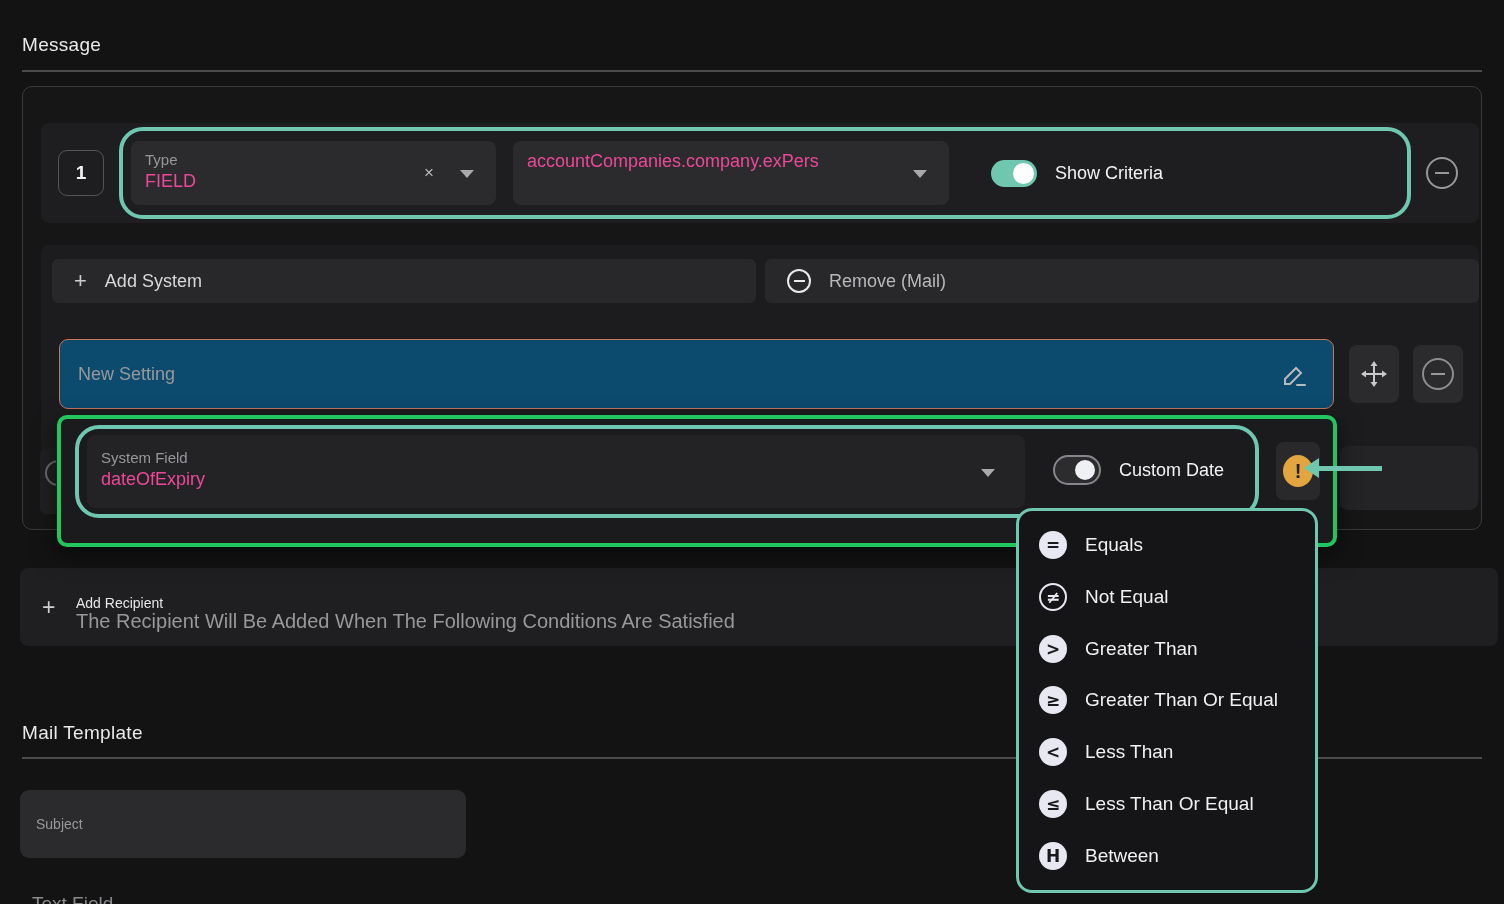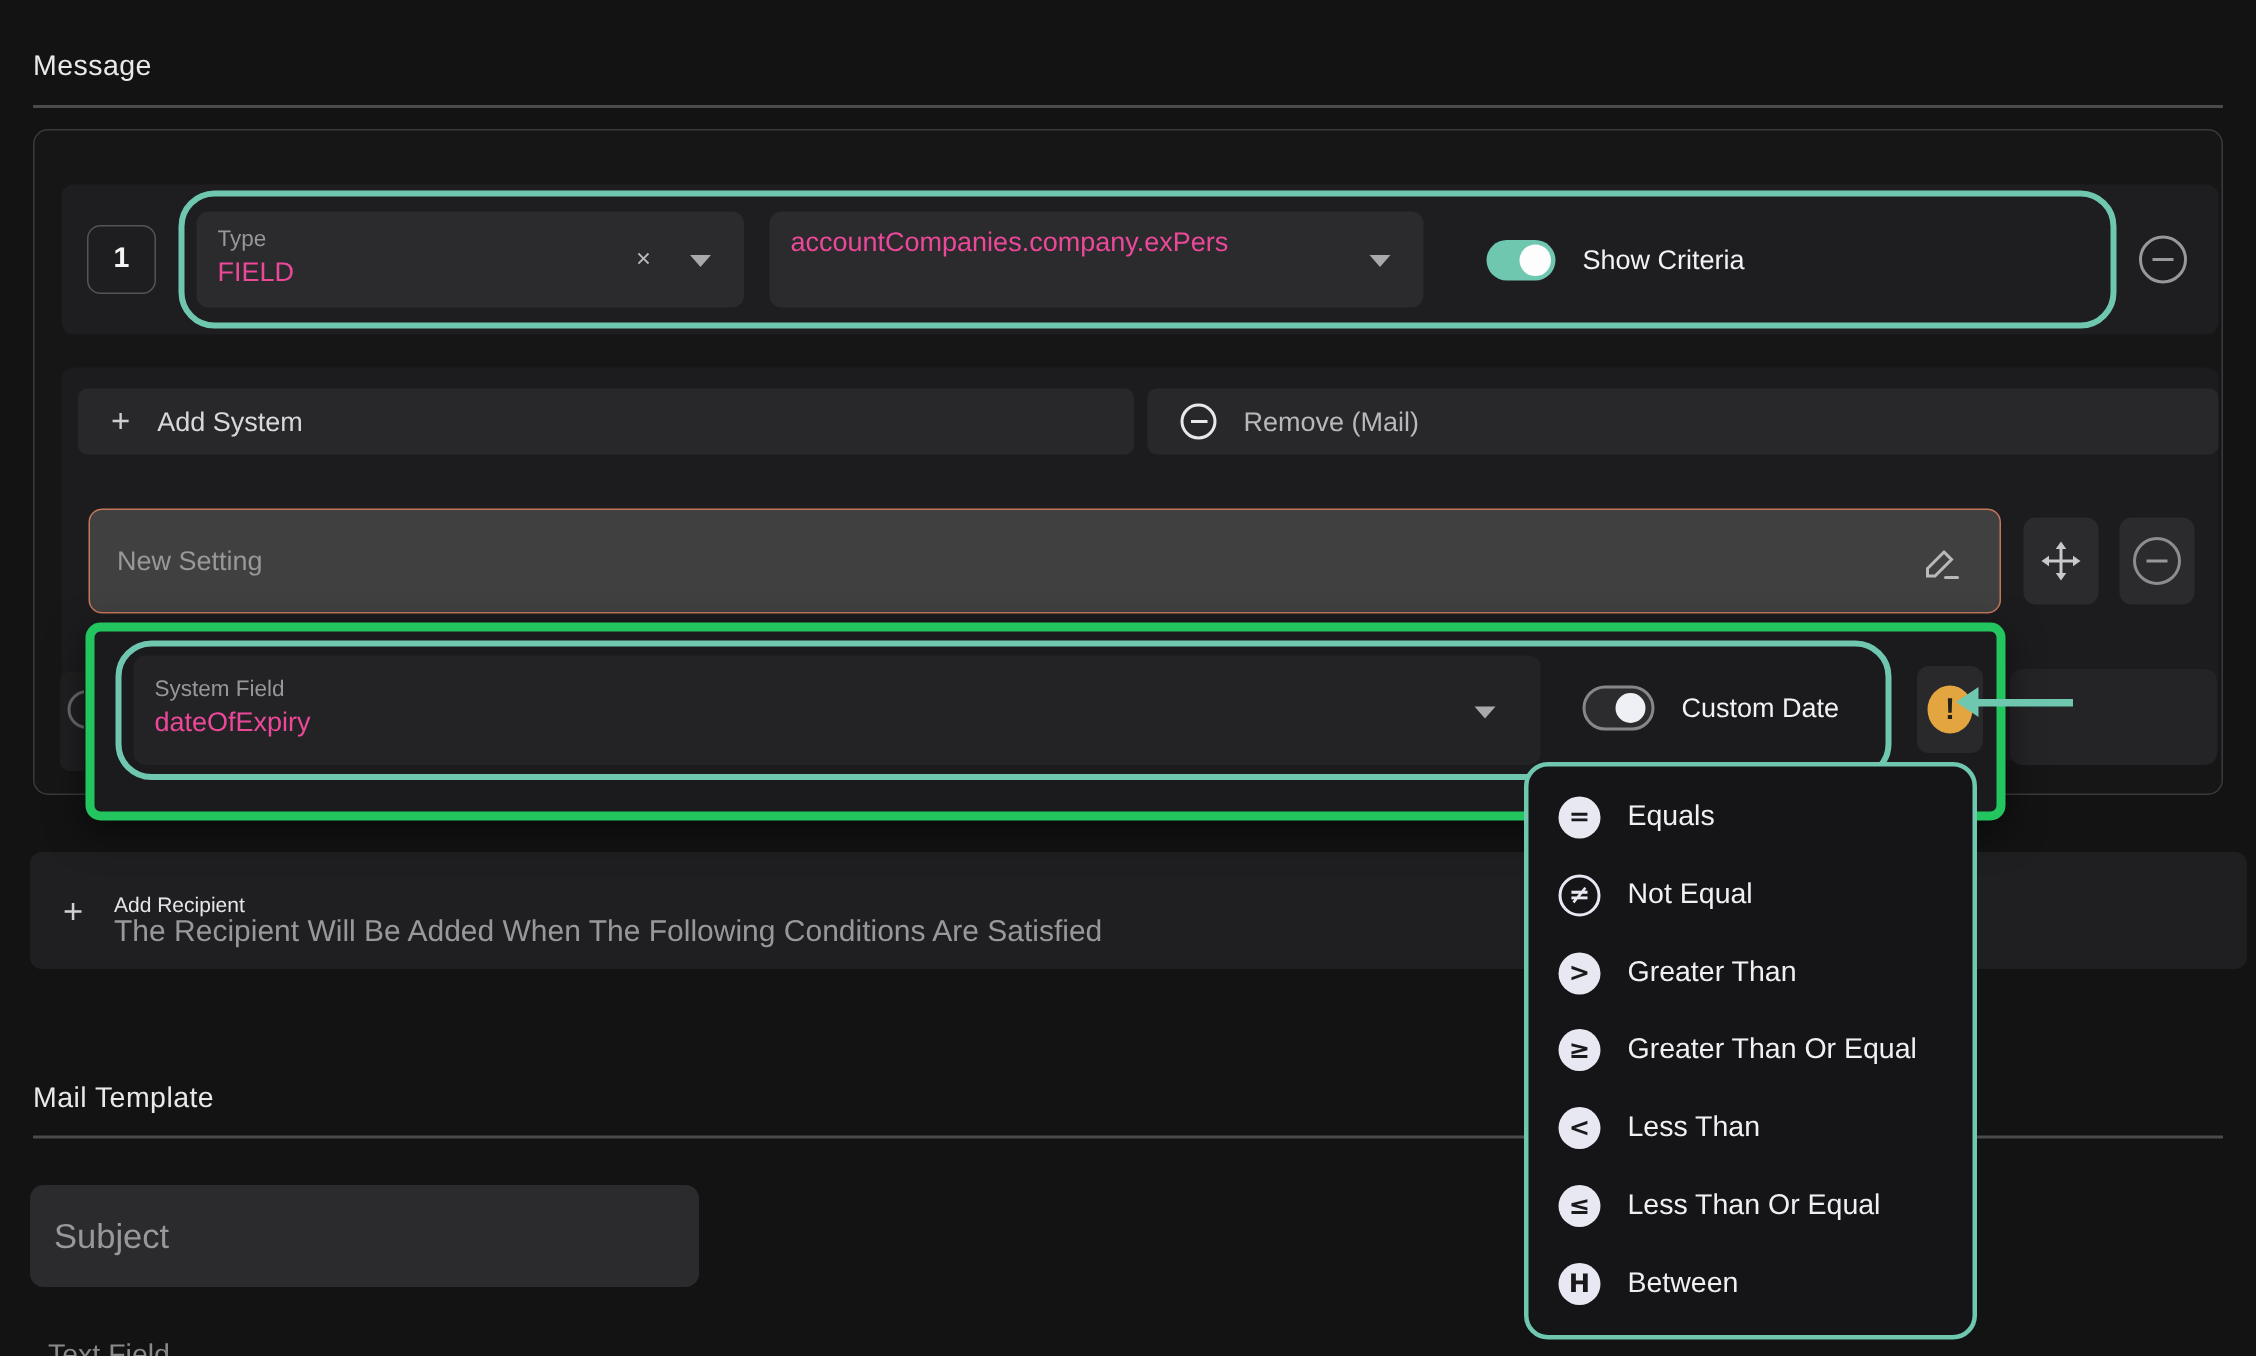--- a/index.html
+++ b/index.html
@@ -51,29 +51,29 @@
     background:#1c1c1e; border-radius:8px; }
   .flat-btn { position:absolute; height:44px; background:#28282b; border-radius:6px;
     display:flex; align-items:center; gap:18px; padding-left:22px; }
   .flat-btn .plus { color:#cdcdcf; font-size:22px; font-weight:300; }
   .flat-btn .txt { color:#d8d8da; font-size:18px; }
   .remove-ic { width:24px; height:24px; border:2.5px solid #e9e9ec; border-radius:50%;
     display:flex; align-items:center; justify-content:center; }
   .remove-ic::after { content:""; width:11px; height:2.5px; background:#e9e9ec; }
 
   .new-setting { position:absolute; left:18px; top:94px; width:1275px; height:70px;
-    background:#404040; border:1.5px solid #c4765b; border-radius:9px;
+    background:#0c4a6e; border:1.5px solid #c4765b; border-radius:9px;
     display:flex; align-items:center; padding:0 18px; }
   .placeholder { color:#98989b; font-size:18px; }
   .sq-btn { position:absolute; top:100px; width:50px; height:58px; background:#2b2b2e; border-radius:8px;
     display:flex; align-items:center; justify-content:center; }
 
   
   .popup { position:absolute; left:57px; top:415px; width:1280px; height:132px;
-    background:#1b1b1d; border:6px solid #22c55e; border-radius:10px; z-index:20;
+    background:#1b1b1d; border:4px solid #22c55e; border-radius:10px; z-index:20;
     box-shadow:0 8px 24px rgba(0,0,0,.5); }
   .warn-btn { position:absolute; left:1215px; top:23px; width:44px; height:58px;
     background:#29292b; border-radius:8px; display:flex; align-items:center; justify-content:center; }
   .warn-badge { width:30px; height:32px; background:var(--amber); border-radius:50%;
     display:flex; align-items:center; justify-content:center; color:#232018; font-size:20px; font-weight:bold; }
 
   .annot-arrow { position:absolute; left:1318px; top:466px; width:64px; height:5px; background:var(--teal); z-index:40; }
   .annot-arrow::before { content:""; position:absolute; left:-14px; top:-8px; width:0; height:0;
     border-top:10px solid transparent; border-bottom:10px solid transparent; border-right:15px solid var(--teal); }
 
@@ -244,18 +244,18 @@
     <div class="op-item">
       <span class="op-ic">H</span>
       <span class="op-label">Between</span>
     </div>
   </div>
 
   <div class="section-title" style="left:22px; top:722px;">Mail Template</div>
   <div class="divider" style="left:22px; top:757px; width:1460px;"></div>
 
   <div class="text-input" style="left:20px; top:790px; width:446px; height:68px;">
-    <span class="placeholder" style="font-size:23px;text-align:center;">Subject</span>
+    <span class="placeholder" style="font-size:14px;text-align:center;">Subject</span>
   </div>
 
   <div class="cut-label">Text Field</div>
 
 </div>
 
 </body></html>

